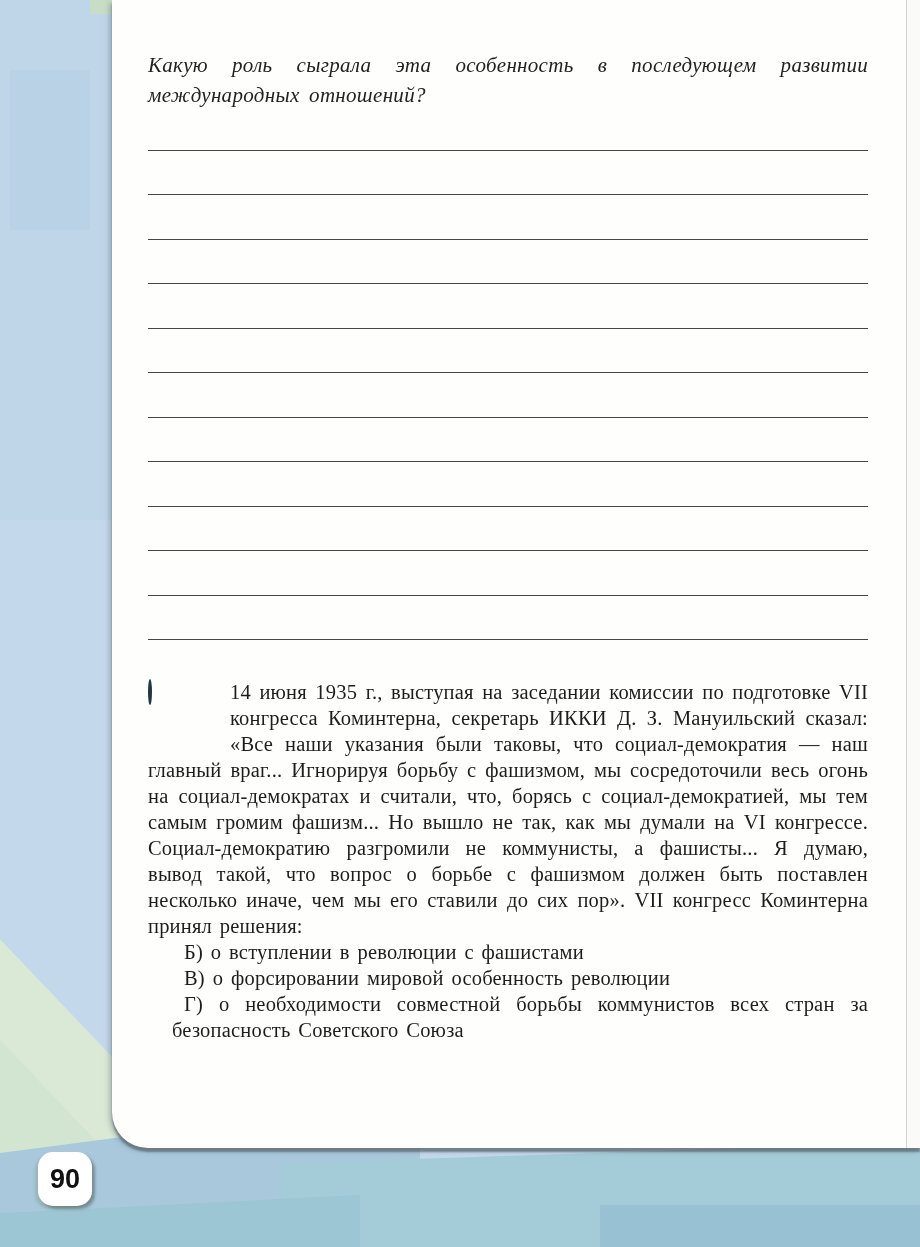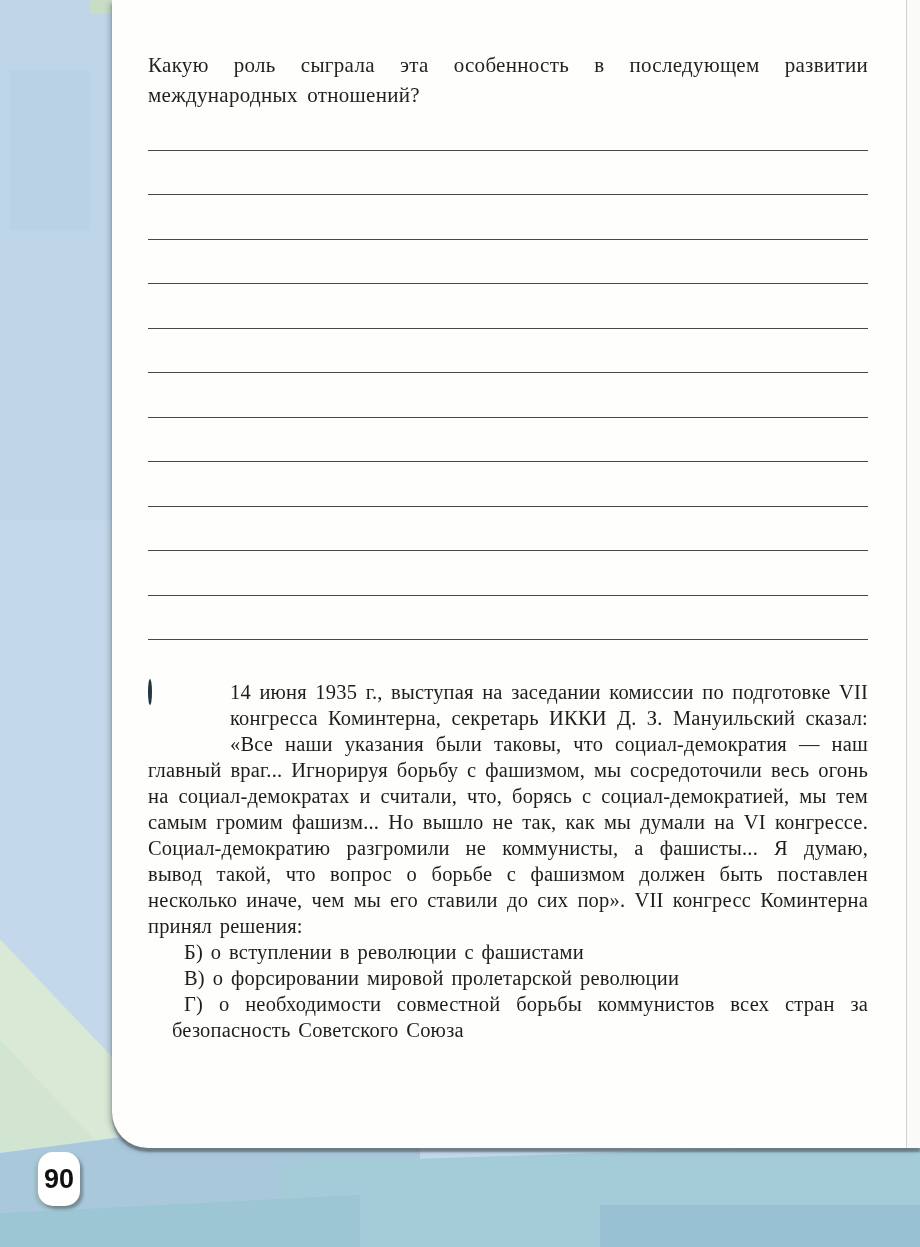--- a/index.html
+++ b/index.html
@@ -35,21 +35,21 @@
   }
   .page-edge{
     position:absolute;top:0;right:0;bottom:0;width:13px;
     background:#fafaf8;border-left:1px solid #cfd3d5;
     border-bottom-left-radius:0;
   }
   
   .question{
     position:absolute;left:36px;top:50px;width:720px;
     font-size:21px;line-height:30px;text-align:justify;
-    letter-spacing:.3px;word-spacing:4px;color:#222;
+    letter-spacing:.3px;word-spacing:4px;color:#222;font-style:italic;
   }
   
   .lines{position:absolute;left:36px;top:106px;width:720px;}
   .ans-line{height:43.5px;border-bottom:1.6px solid #474747;}
   
   .task{
     position:absolute;left:36px;top:679px;width:720px;
     font-size:20.5px;line-height:26px;text-align:justify;
     letter-spacing:.2px;word-spacing:2.5px;color:#1d1d1d;
   }
@@ -60,21 +60,21 @@
     border:2px solid #24363f;box-sizing:border-box;
     position:relative;
   }
   .task-circle svg{position:absolute;left:0;top:0;width:100%;height:100%;}
   .task p{margin:0;}
   .task .lead b{font-weight:bold;}
   .opts{margin-left:24px;}
   .opt{text-indent:12px;}
   
   .badge{
-    position:absolute;left:38px;top:1152px;width:42px;height:54px;
+    position:absolute;left:38px;top:1152px;width:54px;height:54px;
     background:#ffffff;border-radius:15px;
     box-shadow:3px 3px 3px rgba(96,110,112,.65), -3px 3px 3px rgba(120,150,125,.35);
     display:flex;align-items:center;justify-content:center;
     font-family:"Liberation Sans","DejaVu Sans",sans-serif;
     font-weight:bold;font-size:27px;color:#111;
   }
 </style>
 </head>
 <body>
 
@@ -119,21 +119,21 @@
             <path d="M50 52 L41 42 L50 15 L59 42 Z" transform="rotate(144 50 52)"></path>
             <path d="M50 52 L41 42 L50 15 L59 42 Z" transform="rotate(216 50 52)"></path>
             <path d="M50 52 L41 42 L50 15 L59 42 Z" transform="rotate(288 50 52)"></path>
           </g>
         </svg>
       </span>
     </span>
     <p class="body">14 июня 1935 г., выступая на заседании комиссии по подготовке VII конгресса Коминтерна, секретарь ИККИ Д. З. Мануильский сказал: «Все наши указания были таковы, что социал-демократия — наш главный враг... Игнорируя борьбу с фашизмом, мы сосредоточили весь огонь на социал-демократах и считали, что, борясь с социал-демократией, мы тем самым громим фашизм... Но вышло не так, как мы думали на VI конгрессе. Социал-демократию разгромили не коммунисты, а фашисты... Я думаю, вывод такой, что вопрос о борьбе с фашизмом должен быть поставлен несколько иначе, чем мы его ставили до сих пор». VII конгресс Коминтерна принял решения:</p>
     <div class="opts">
       <div class="opt"><span>Б)</span> <span>о вступлении в революции с фашистами</span></div>
-      <div class="opt"><span>В)</span> <span>о форсировании мировой пролетарской революции</span></div>
+      <div class="opt"><span>В)</span> <span>о форсировании мировой особенность революции</span></div>
       <div class="opt"><span>Г)</span> <span>о необходимости совместной борьбы коммунистов всех стран за безопасность Советского Союза</span></div>
     </div>
   </div>
 </div>
 
 <div class="badge">
   <span>90</span>
 </div>
 
 </body></html>

